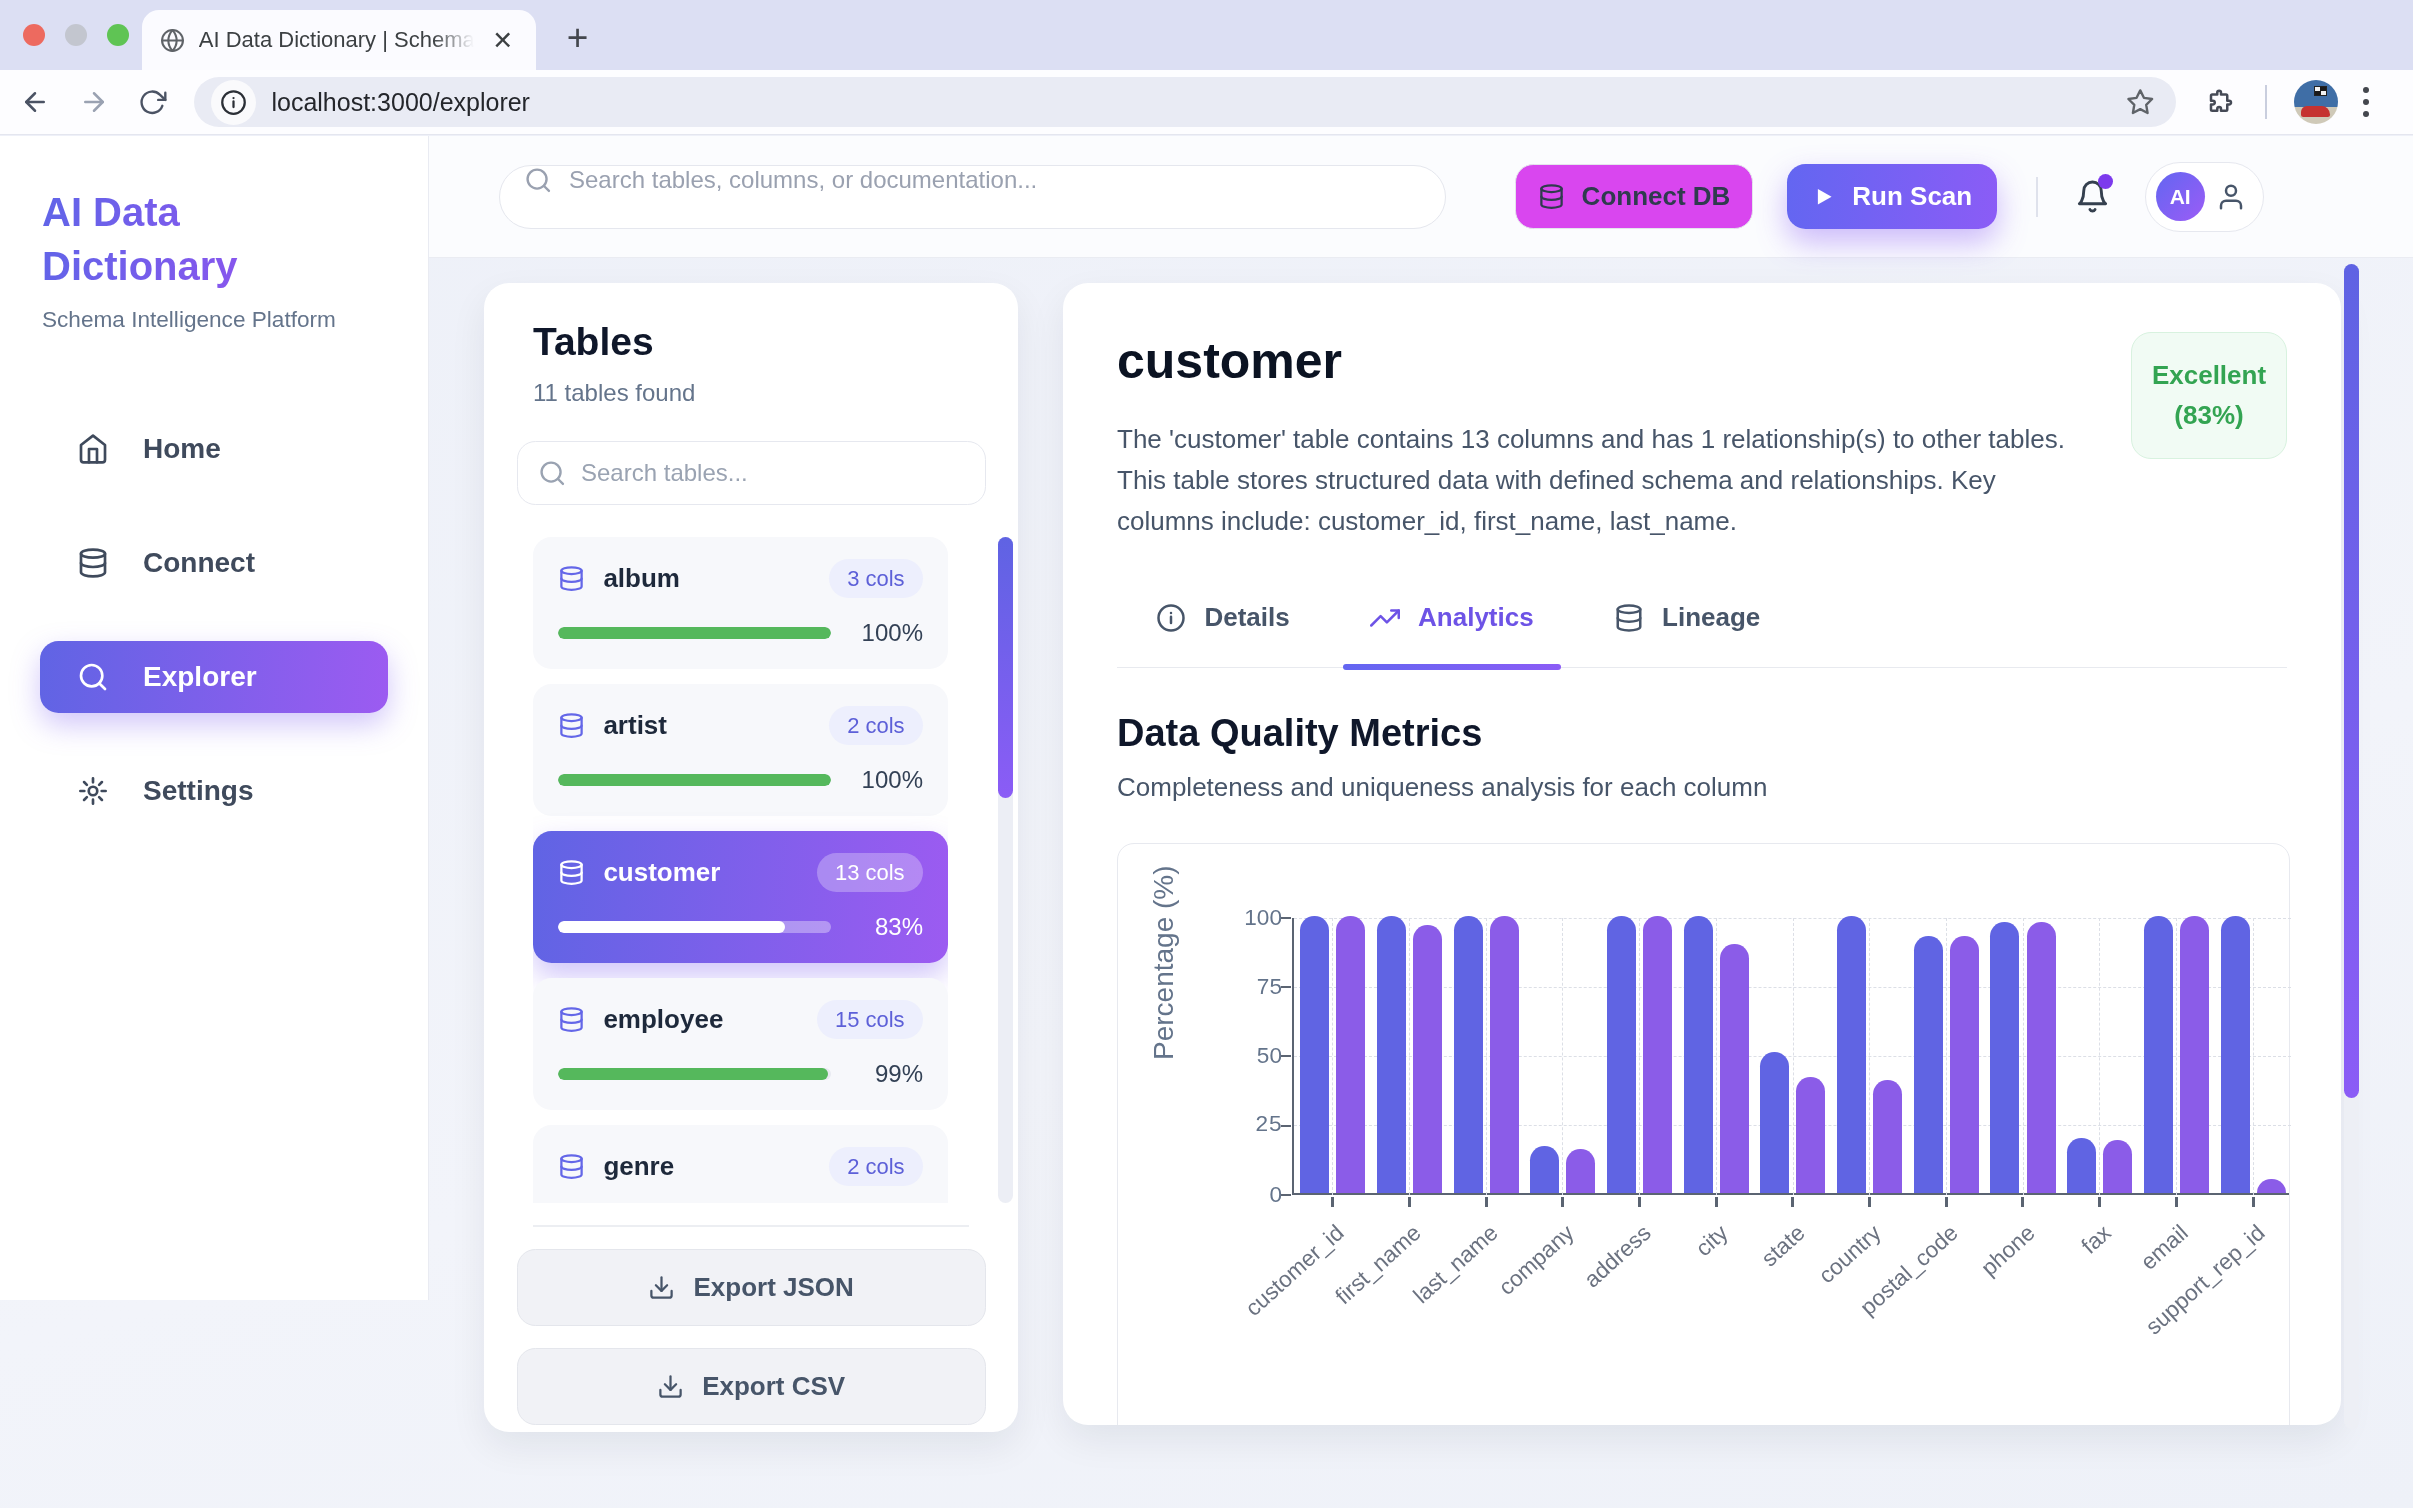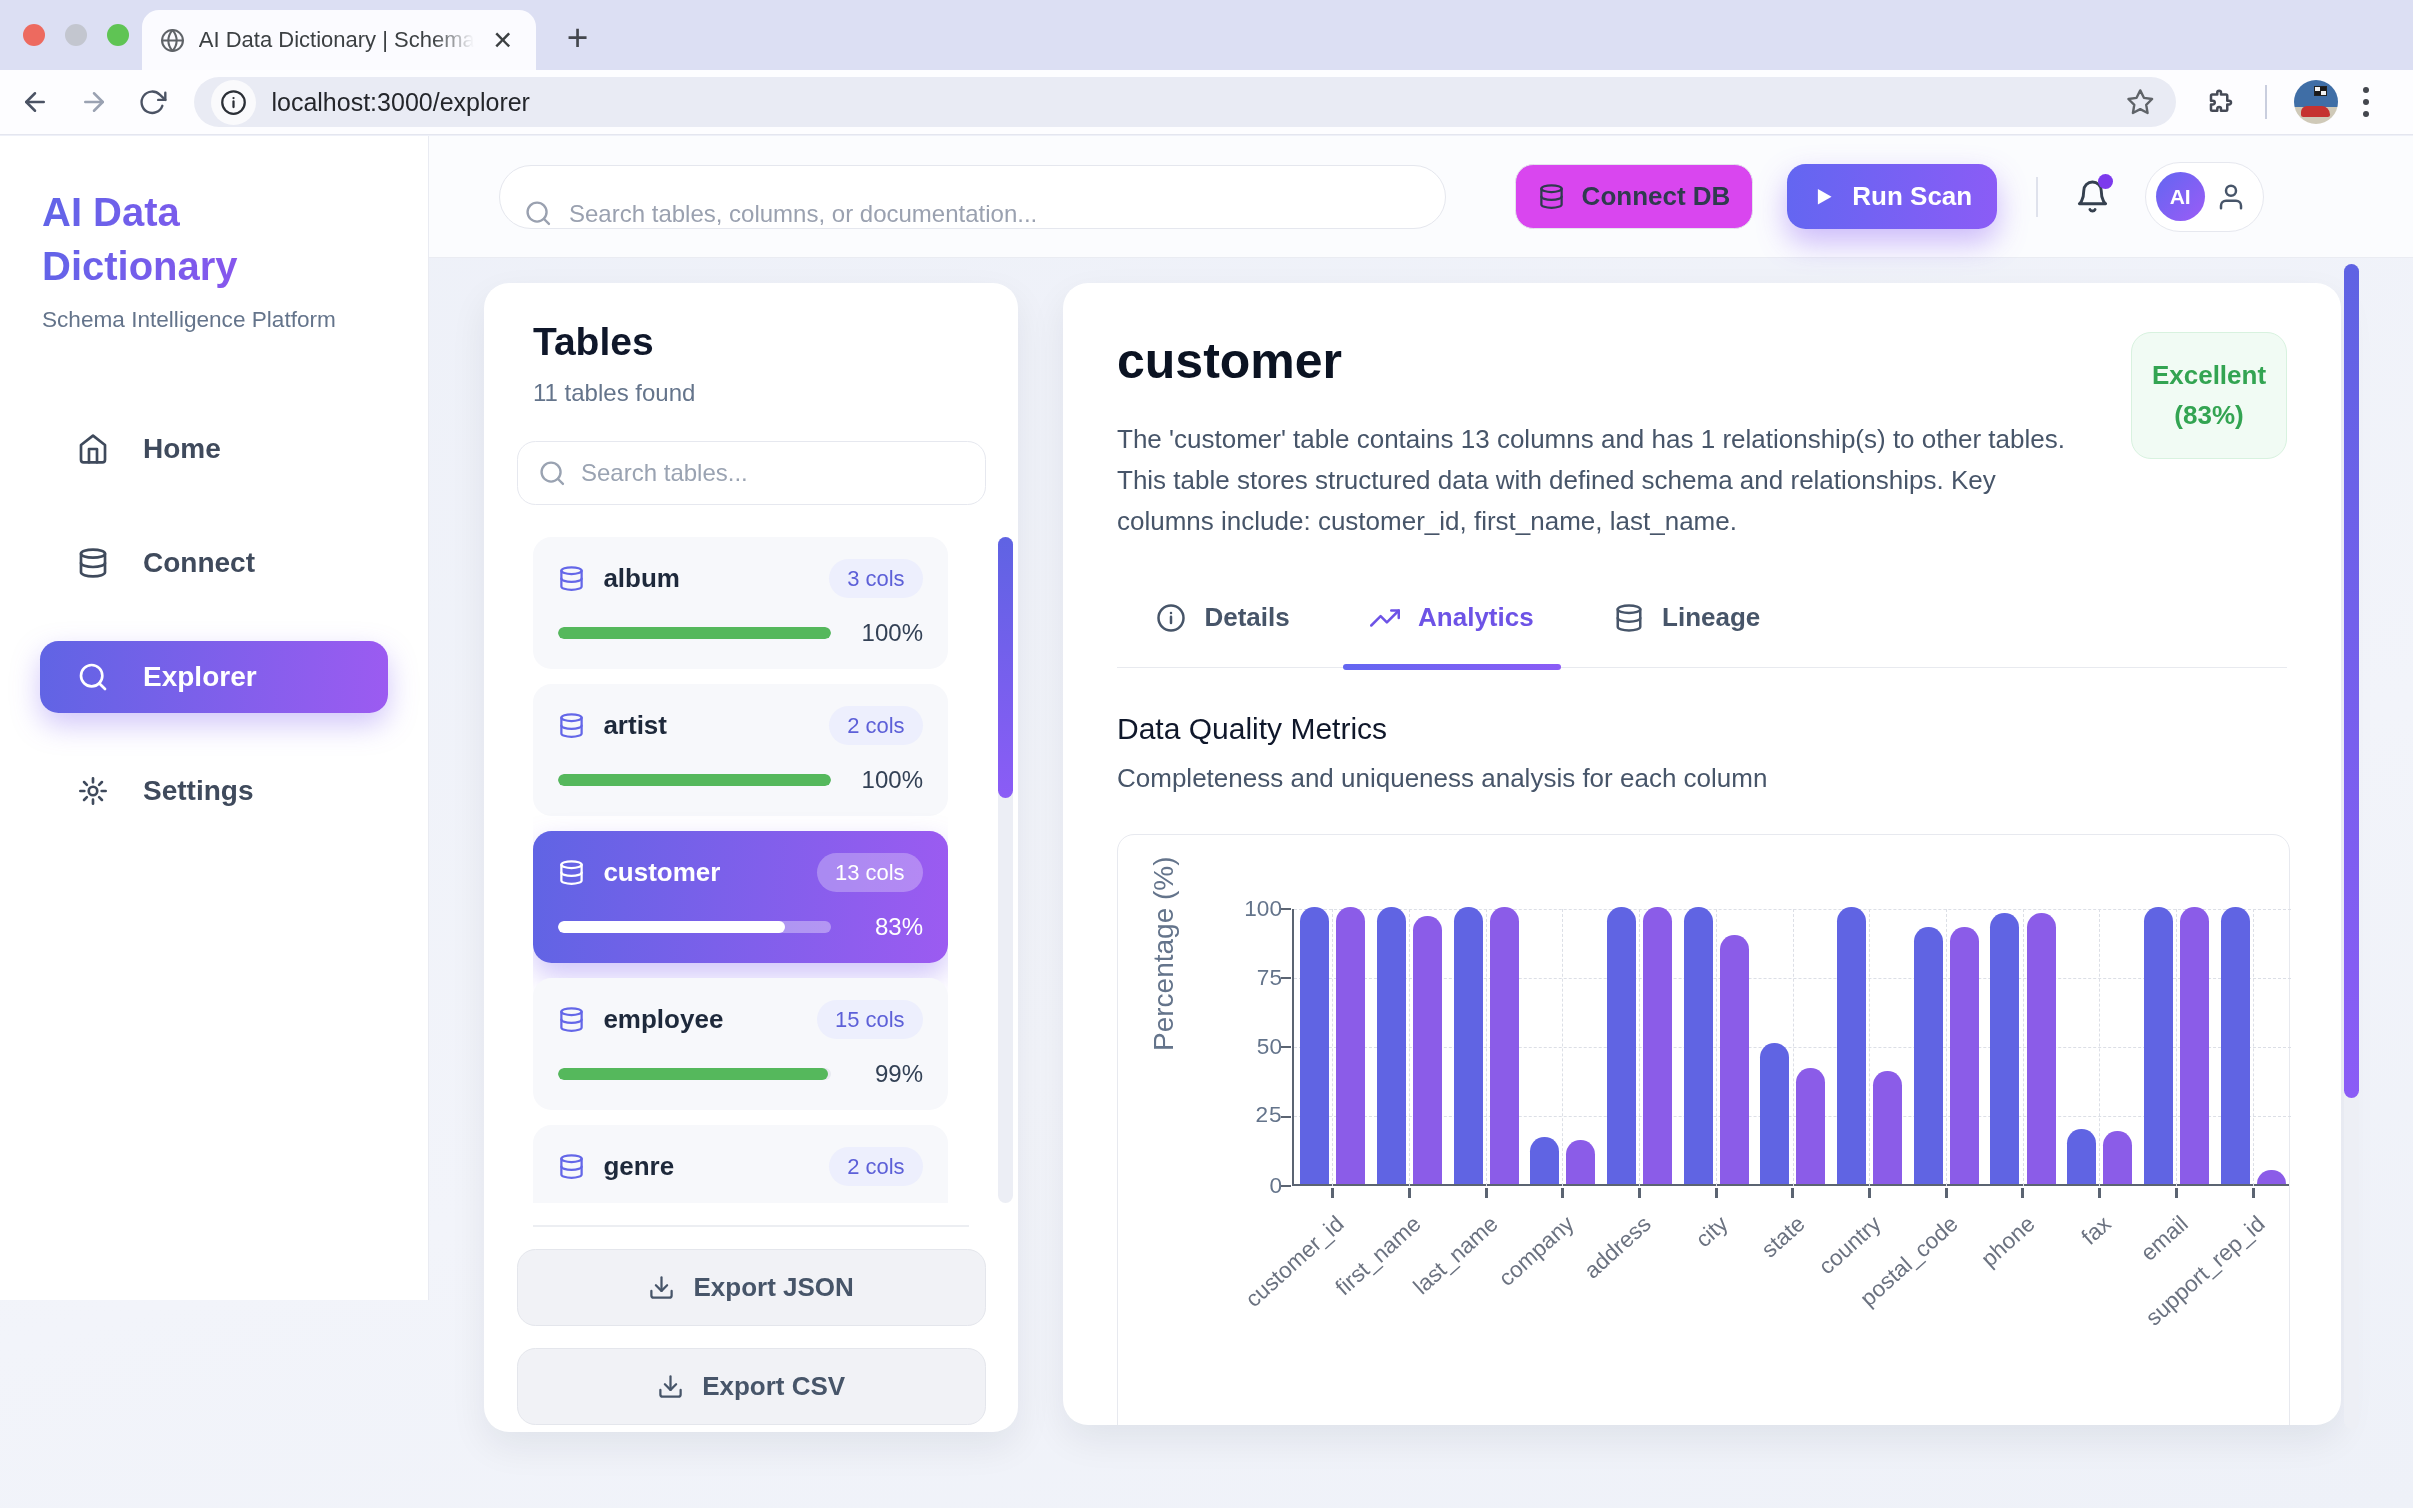--- a/index.html
+++ b/index.html
@@ -48,21 +48,21 @@
   .nav-item { height:72px; border-radius:18.4px; display:flex; align-items:center; gap:34px; padding:0 37px;
               color:#3f4a5c; font-size:28px; font-weight:600; }
   .nav-item svg { width:32px; height:32px; }
   .nav-item.active { background:linear-gradient(95deg,#6064e4,#9c5bf1); color:#ffffff;
                      box-shadow:0 11.7px 28.5px rgba(124,92,240,.35); }
 
   
   .chead { position:absolute; left:429px; top:0; width:1984px; height:122px; background:#fbfcfe; border-bottom:1.7px solid #eaecf2;
            display:flex; align-items:center; }
   .gsearch { margin-left:70px; width:947px; height:64px; border:1.7px solid #e5e7ee; background:#ffffff; border-radius:34px;
-             display:flex; align-items:flex-end; padding:0 23.5px; gap:17px; color:#9aa1b0; }
+             display:flex; align-items:flex-start; padding:0 23.5px; gap:17px; color:#9aa1b0; }
   .gsearch input { border:none; outline:none; flex:1; font-size:24px; color:#334155; background:transparent; font-family:inherit; }
   .gsearch input::placeholder { color:#9aa1b0; }
   .btn { height:65px; border-radius:18.4px; display:flex; align-items:center; justify-content:center; gap:17px;
          font-size:26px; font-weight:600; cursor:default; }
   .btn-ghost { width:238px; margin-left:69px; background:#d946ef; border:1.7px solid #e3e5ec; color:#2f3b4e; }
   .btn-primary { width:210px; margin-left:34px; background:linear-gradient(95deg,#6366f1,#8b5cf6); color:#fff;
                  box-shadow:0 13.4px 30px rgba(139,92,246,.42); }
   .hd-div { width:1.7px; height:40px; background:#dfe2ec; margin-left:39px; }
   .bell { position:relative; margin-left:37px; color:#35404f; }
   .bell .dot { position:absolute; right:-3.4px; top:-5px; width:15px; height:15px; border-radius:50%; background:#7c3aed; }
@@ -112,21 +112,21 @@
   .mc-title { font-size:50px; font-weight:800; color:#0b1322; }
   .desc { margin-top:28.5px; width:960px; font-size:26px; line-height:1.58; color:#475569; }
   .qbadge { margin-left:auto; width:156px; padding:22px 8.4px; background:#f1fbf4; border:1.7px solid #d8f2df; border-radius:20px;
             text-align:center; font-size:26px; font-weight:600; color:#33a452; line-height:1.55; }
   .tabs { margin-top:49px; position:relative; display:flex; gap:80px; padding:0 39px; border-bottom:1.7px solid #e8eaef; height:77px; }
   .tabi { display:flex; align-items:center; gap:18.4px; font-size:26px; font-weight:600; color:#475569; padding-bottom:22px; }
   .tabi svg { width:30px; height:30px; }
   .tabi.active { color:#6d53e6; position:relative; }
   .tabi.active::after { content:""; position:absolute; left:-27px; right:-27px; bottom:-3.4px; height:5.9px; border-radius:3.4px;
                         background:linear-gradient(90deg,#6366f1,#8b5cf6); }
-  .sec-title { margin-top:44px; font-size:30px; font-weight:normal; color:#0f172a; }
+  .sec-title { margin-top:44px; font-size:38px; font-weight:bold; color:#0f172a; }
   .sec-sub { margin-top:17px; font-size:26px; color:#475569; }
 
   .chart-card { position:relative; margin-top:40px; width:1173px; height:704px; border:1.7px solid #e7e9ef; border-radius:17px; }
   .plot { position:absolute; left:174px; top:74px; width:997px; height:277px;
           border-left:2.5px solid #5b6472; border-bottom:2.5px solid #5b6472; }
   .ylab { position:absolute; left:30px; top:216px; transform:rotate(-90deg); transform-origin:0 0; font-size:28px; color:#64748b; white-space:nowrap; }
   .gridh { position:absolute; left:0; width:997px; border-top:1.7px dashed #dcdfe6; }
   .gridv { position:absolute; top:0; height:277px; border-left:1.7px dashed #dcdfe6; }
   .ytick { position:absolute; right:1007px; transform:translateY(-50%); font-size:22.6px; color:#64748b; }
   .ymark { position:absolute; left:-12.6px; width:10px; height:2.5px; background:#5b6472; }

